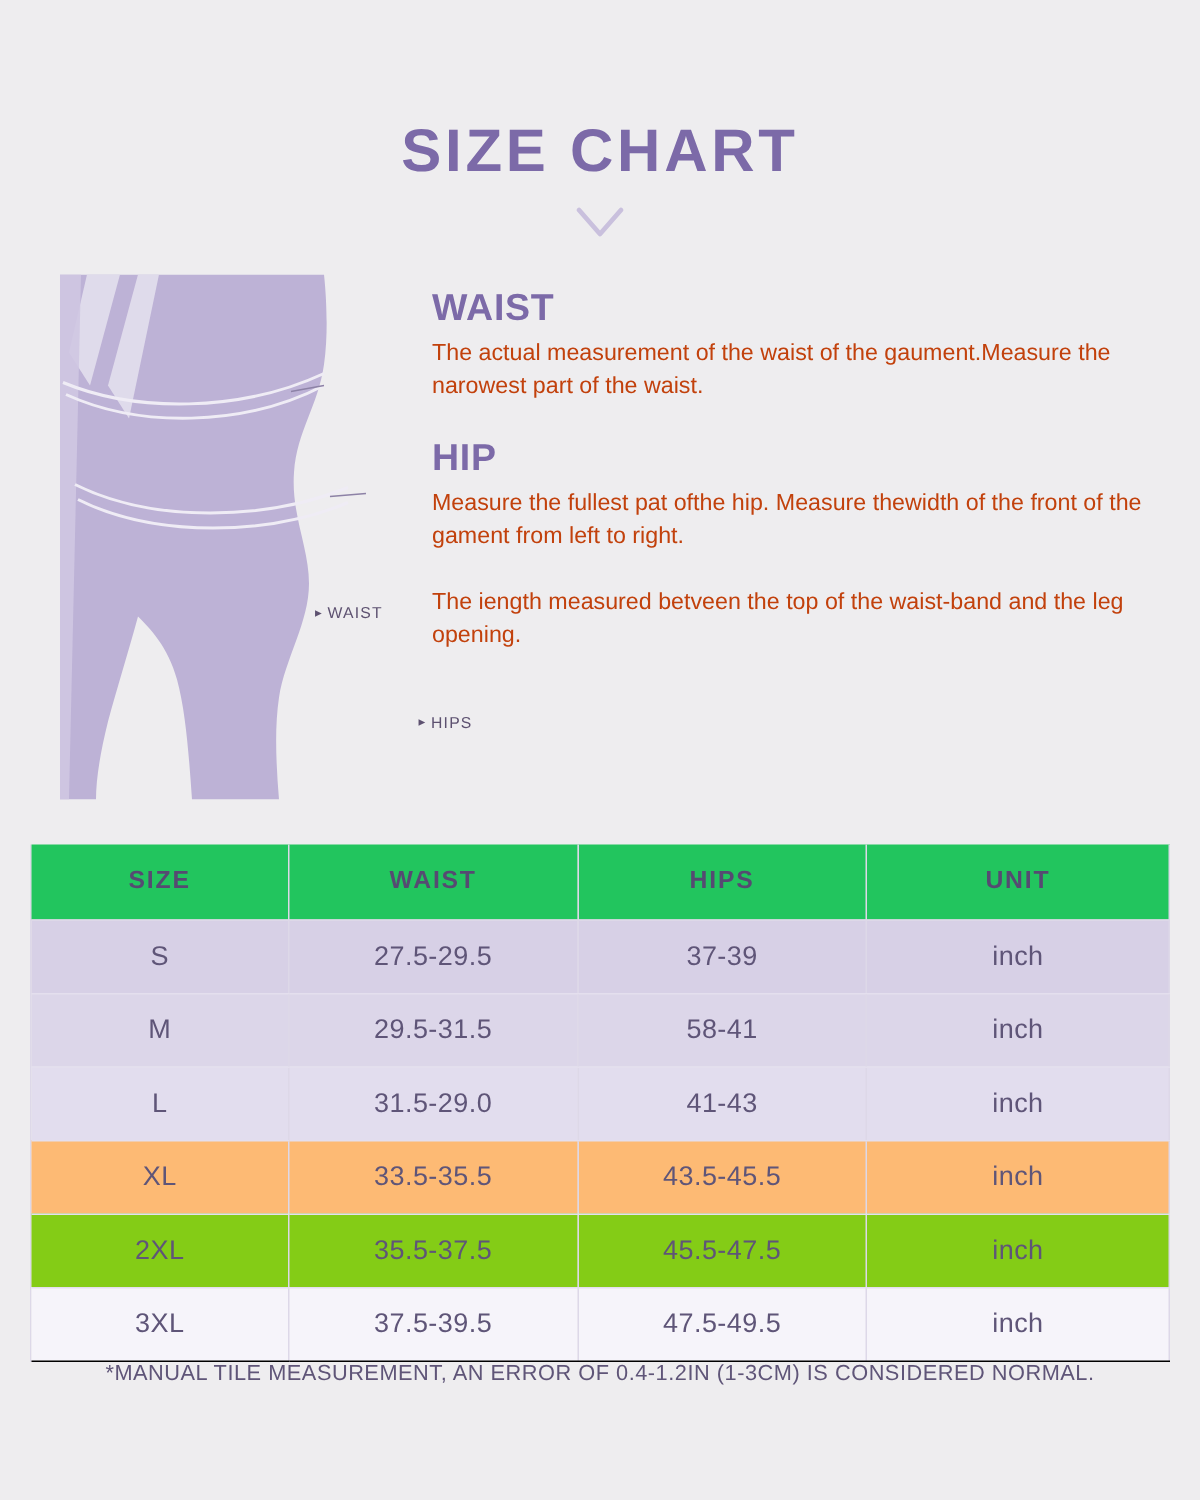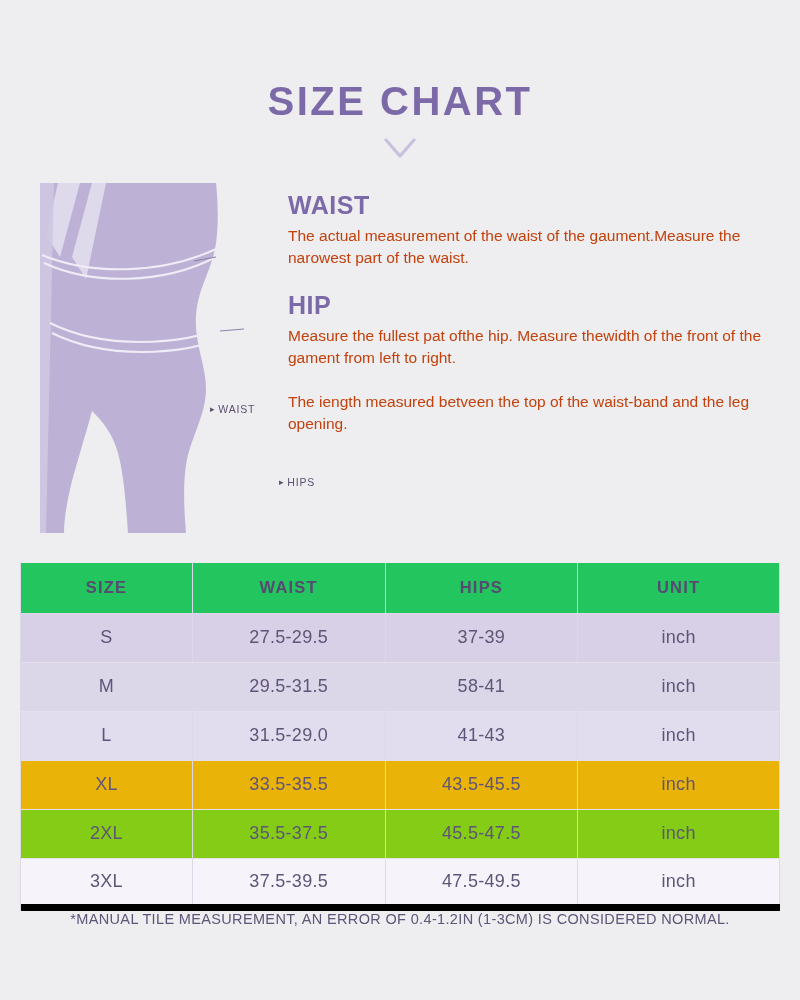--- a/index.html
+++ b/index.html
@@ -114,24 +114,24 @@
   }
   tbody td {
     font-size: 18px;
     color: #5f5578;
     height: 49px;
     letter-spacing: 0.3px;
   }
   tbody tr:nth-child(1) td { background: #d7d0e6; }
   tbody tr:nth-child(2) td { background: #dcd6e9; }
   tbody tr:nth-child(3) td { background: #e2ddee; }
-  tbody tr:nth-child(4) td { background: #eab308; }
+  tbody tr:nth-child(4) td { background: #fdba74; }
   tbody tr:nth-child(5) td { background: #84cc16; }
   tbody tr:nth-child(6) td { background: #f6f4fa; }
-  tbody tr:last-child td { border-bottom: 7px solid #000000; }
+  tbody tr:last-child td { border-bottom: 1px solid #000000; }
 
   col.c1 { width: 22.6%; }
   col.c2 { width: 25.4%; }
   col.c3 { width: 25.4%; }
   col.c4 { width: 26.6%; }
 
   
   .footnote {
     text-align: center;
     font-size: 14.5px;

